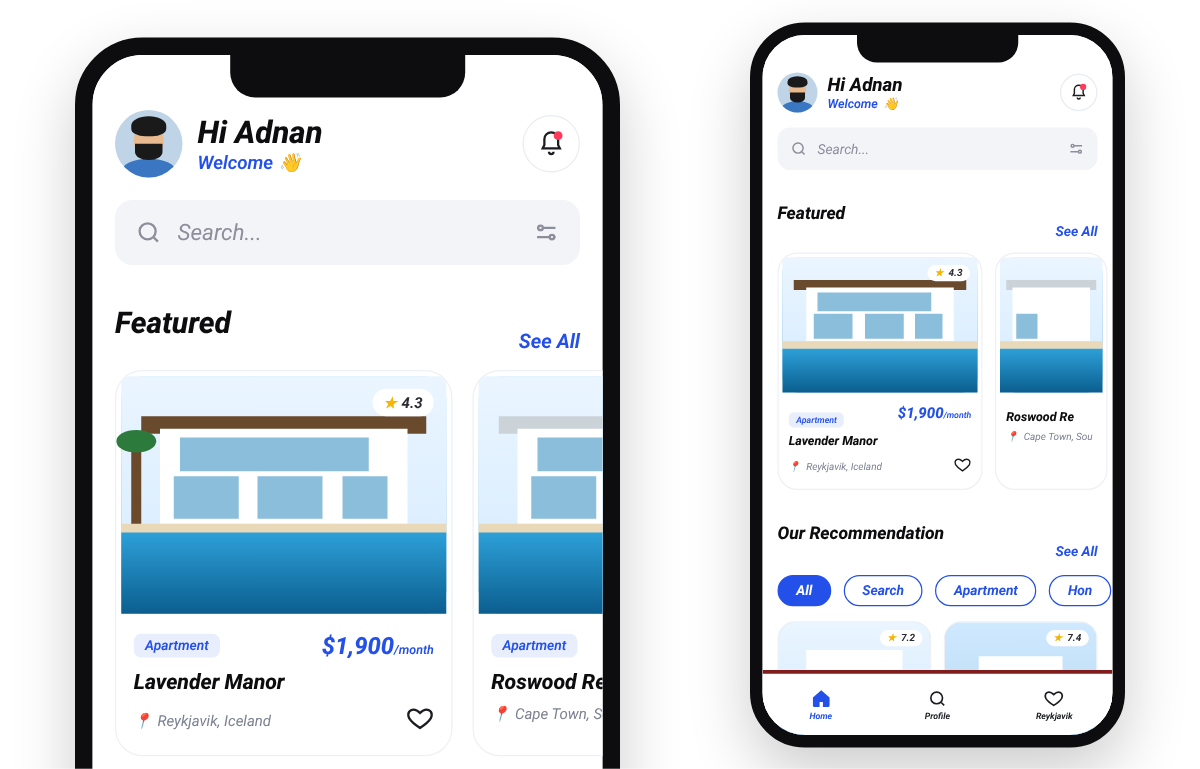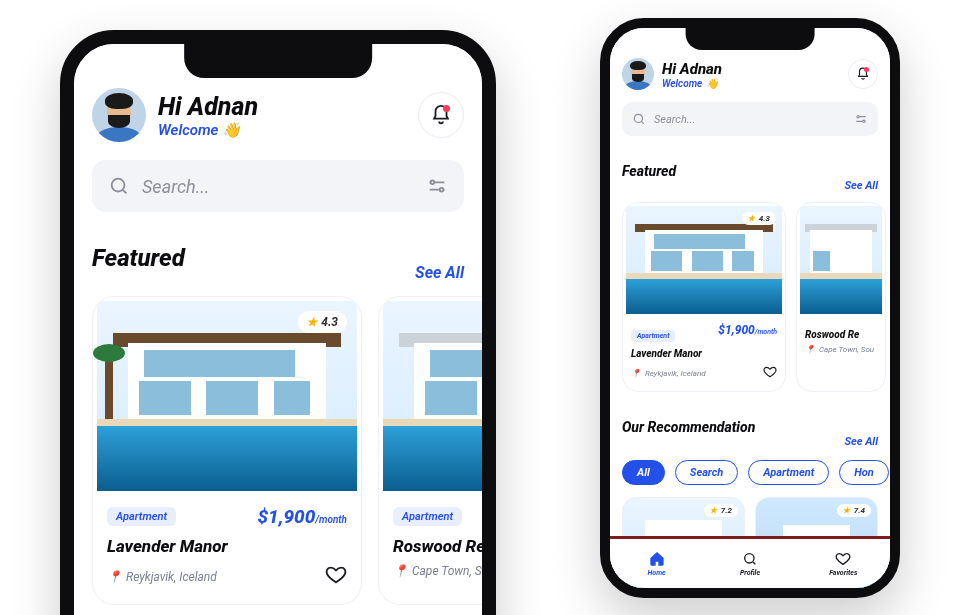--- a/index.html
+++ b/index.html
@@ -410,18 +410,18 @@
         <svg class="icon" viewBox="0 0 24 24">
             <circle cx="11" cy="11" r="7"></circle>
             <path d="m20 20-3.5-3.5"></path>
           </svg>
         <span>Profile</span>
       </div>
       <div class="tab">
         <svg class="icon" viewBox="0 0 24 24">
             <path d="M12 20s-7-4.35-9.5-8.5C.5 7 3 4 6.5 4 9 4 12 7 12 7s3-3 5.5-3C21 4 23.5 7 21.5 11.5 19 15.65 12 20 12 20z"></path>
           </svg>
-        <span>Favorites</span>
+        <span>Reykjavik</span>
       </div>
     </div>
 
   </div>
 </div>
 
 </body></html>

